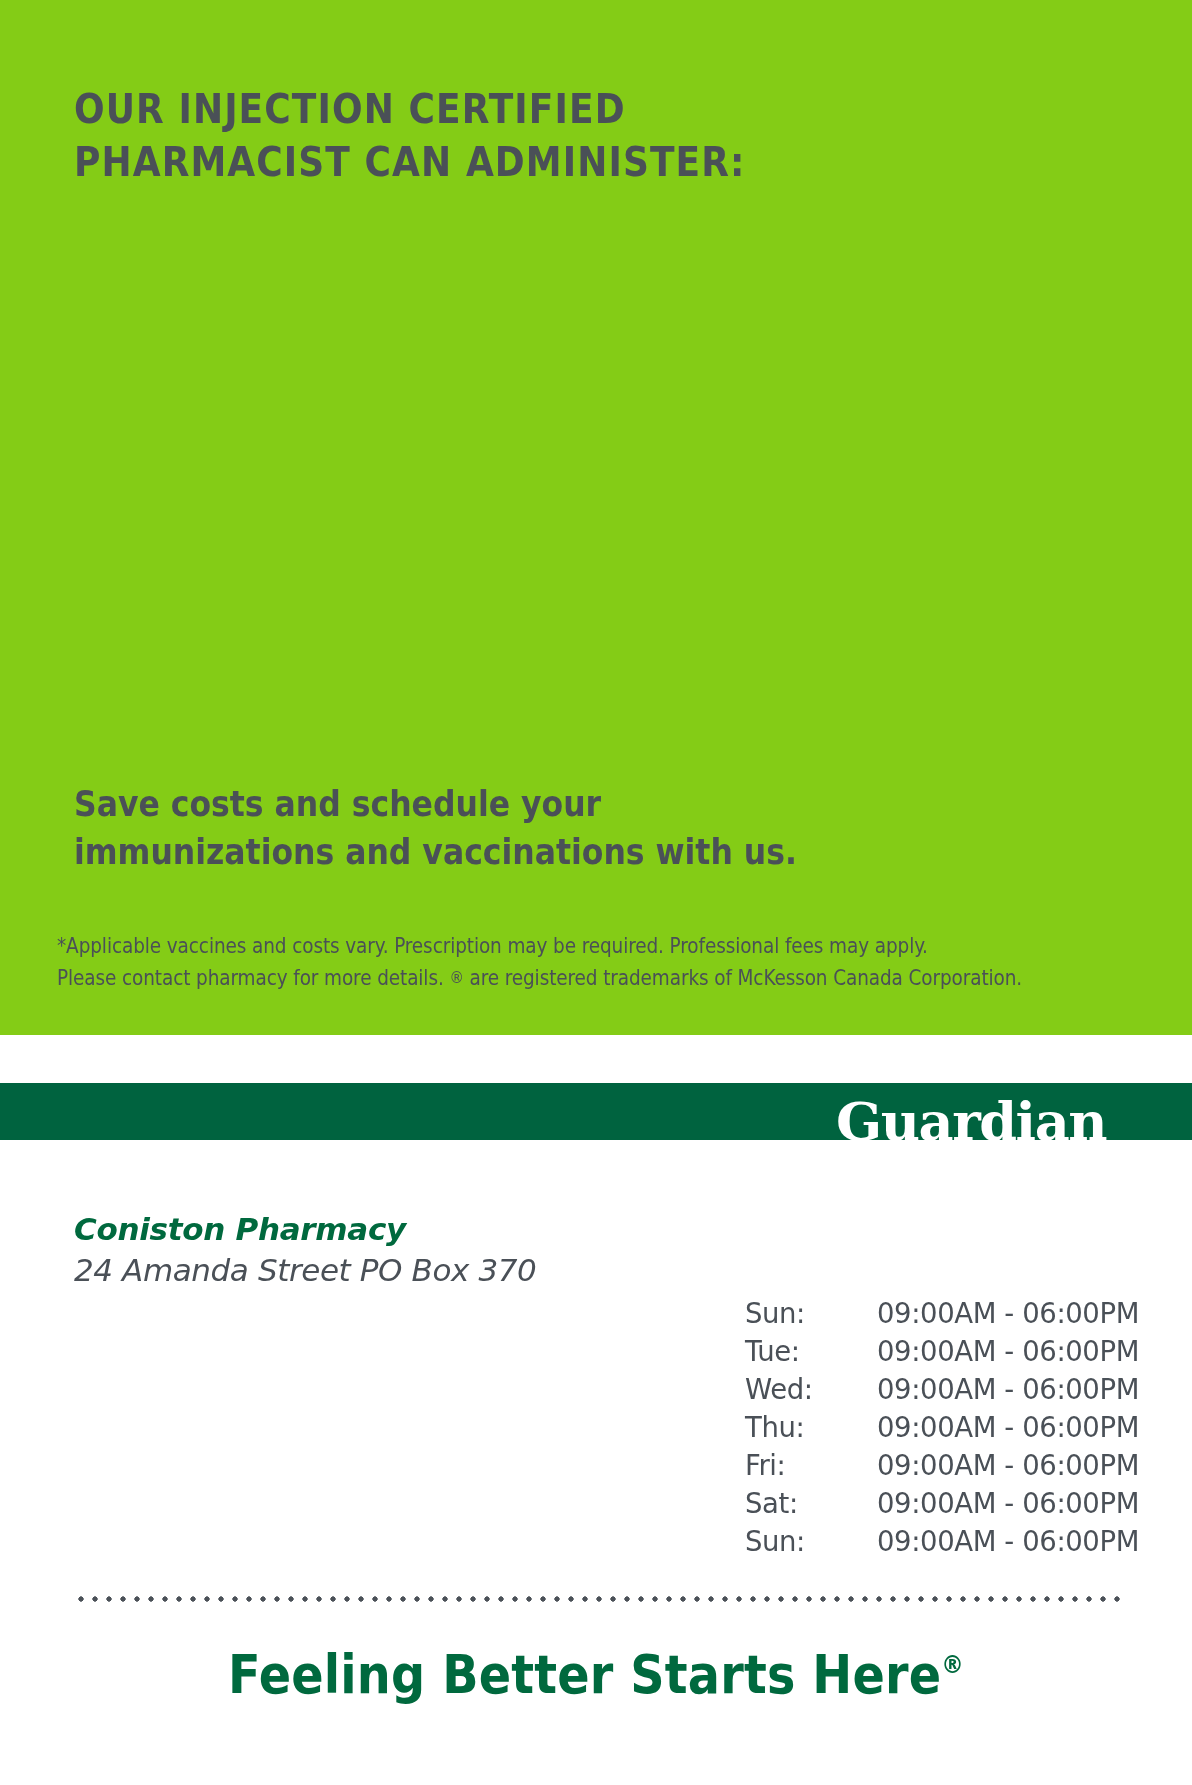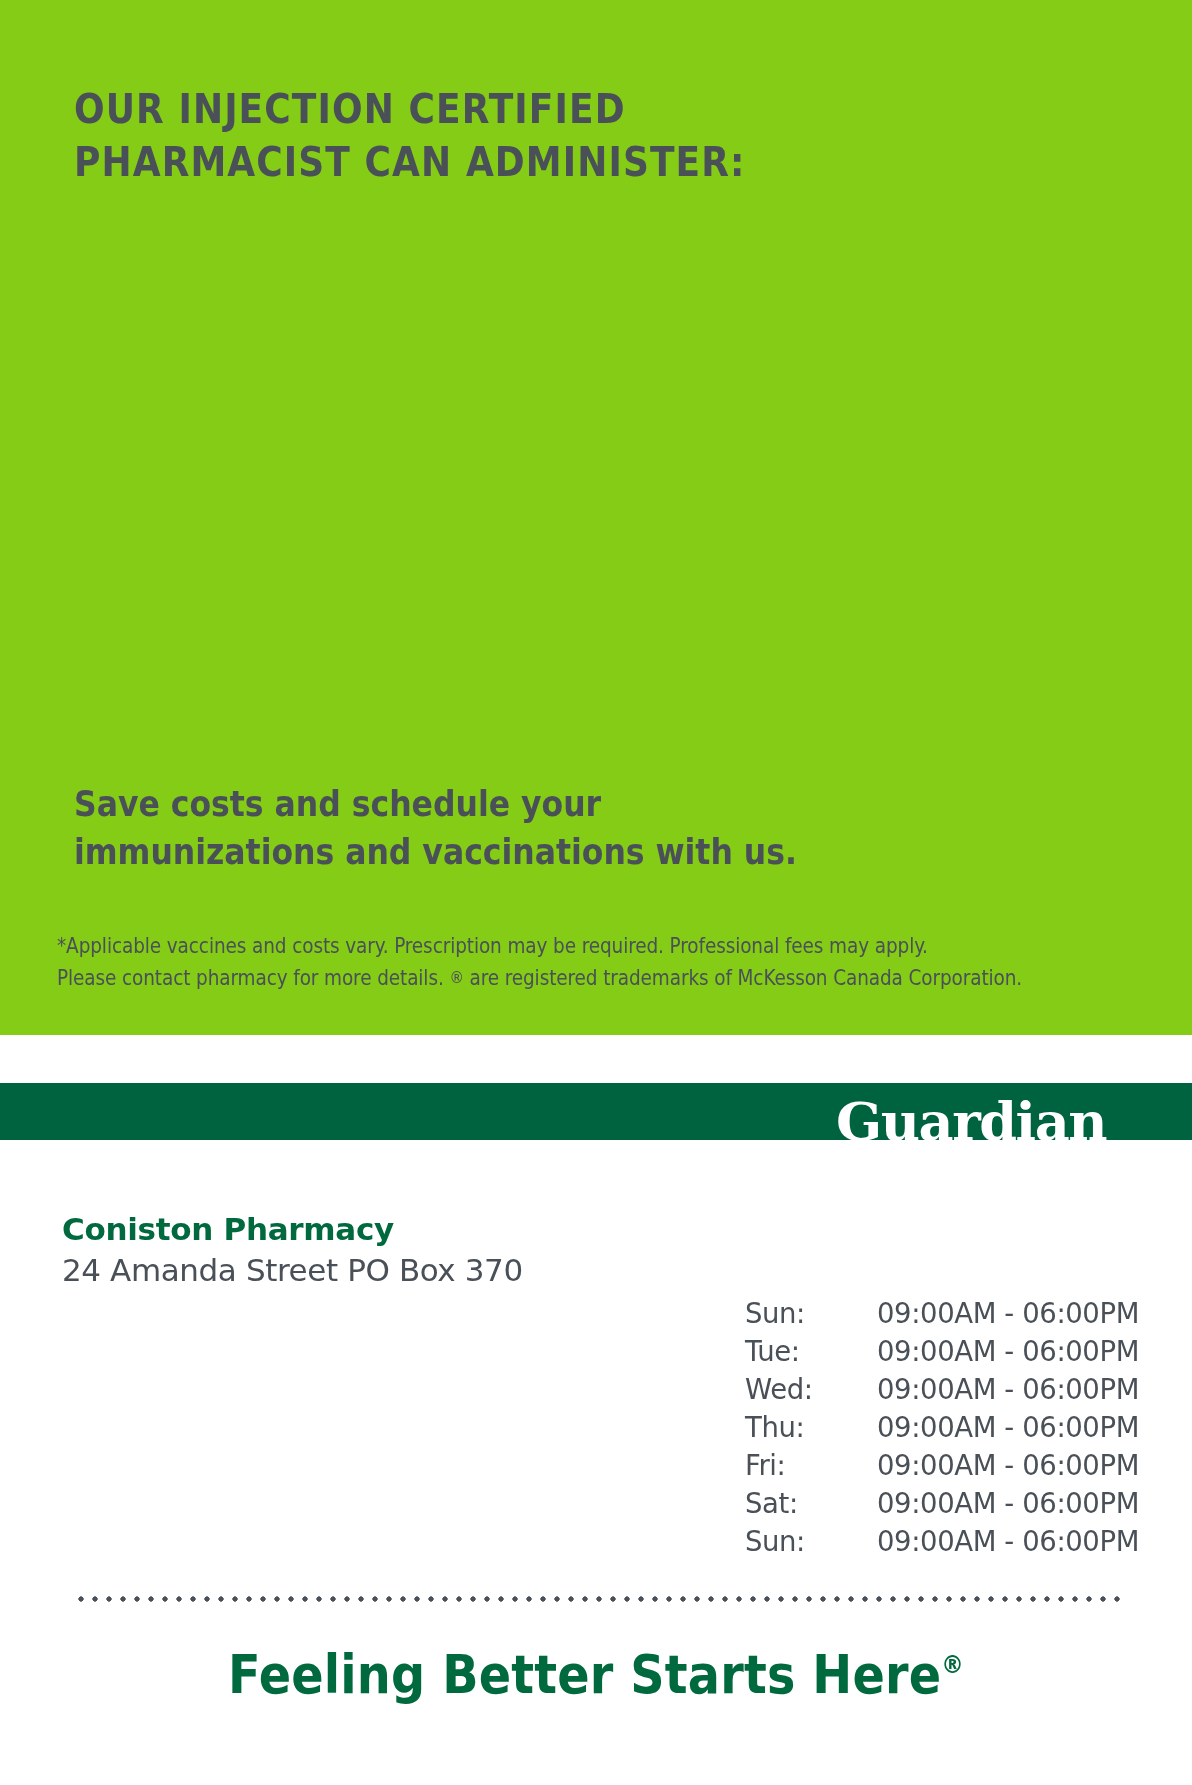--- a/index.html
+++ b/index.html
@@ -131,23 +131,24 @@
     position: absolute;
     left: 0;
     top: 1140px;
     width: 1192px;
     height: 645px;
     background: #ffffff;
   }
 
   .store-block {
     position: absolute;
-    left: 62px;
+    left: 74px;
     top: 70px;
     width: 600px;
+    font-style: italic;
   }
   .store-name {
     font-family: "DejaVu Sans", "Liberation Sans", sans-serif;
     font-size: 31px;
     font-weight: 700;
     color: #00693e;
     line-height: 1.25;
     letter-spacing: -0.3px;
   }
   .store-address {

